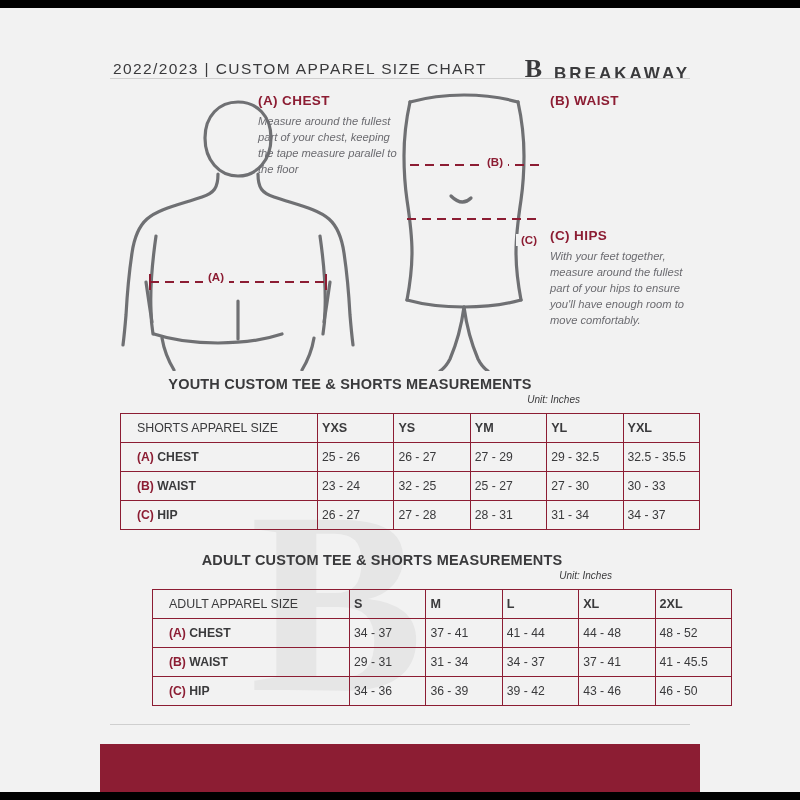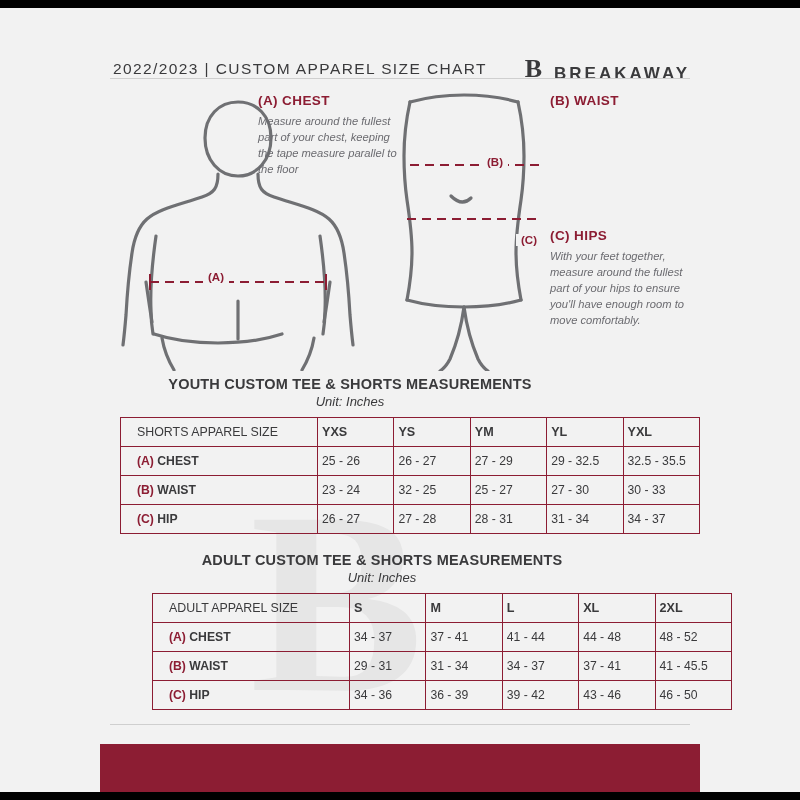--- a/index.html
+++ b/index.html
@@ -119,22 +119,22 @@
   
   .tbl-block { position: absolute; left: 120px; width: 460px; }
   .tbl-title {
     text-align: center;
     font-size: 14.5px;
     font-weight: bold;
     color: #3a3a3c;
     letter-spacing: 0.2px;
   }
   .tbl-unit {
-    text-align: center;
-    font-size: 13px;
+    text-align: right;
+    font-size: 10px;
     font-style: italic;
     color: #3a3a3c;
     margin-top: 2px;
     margin-bottom: 8px;
   }
   table {
     border-collapse: collapse;
     width: 580px;
     table-layout: fixed;
   }

